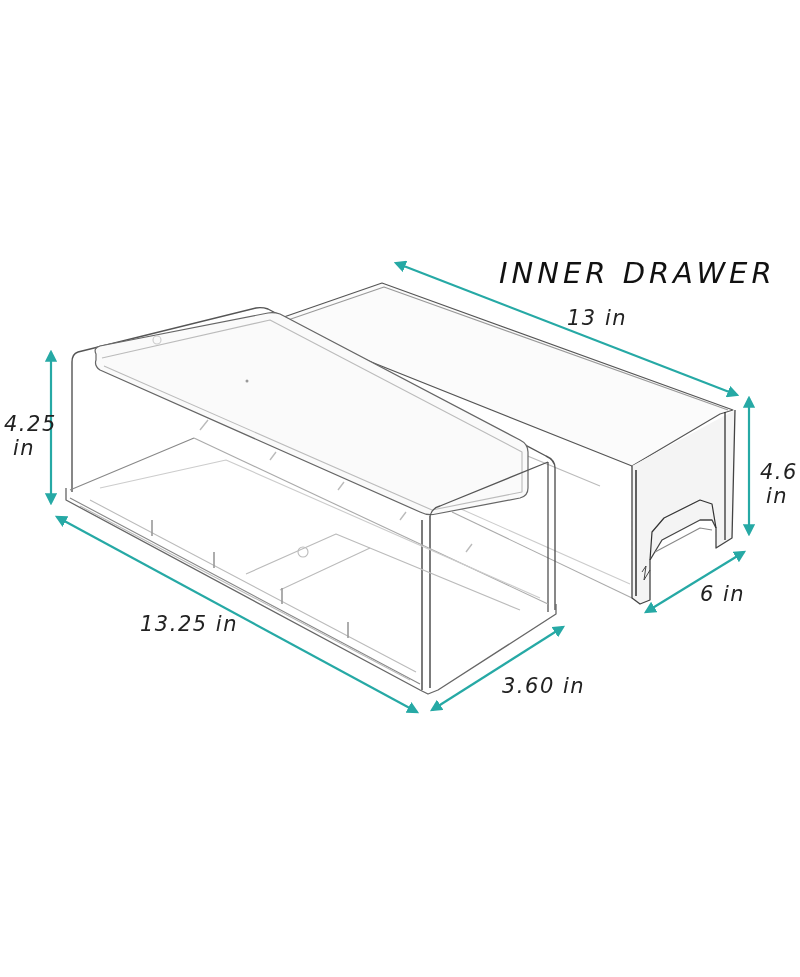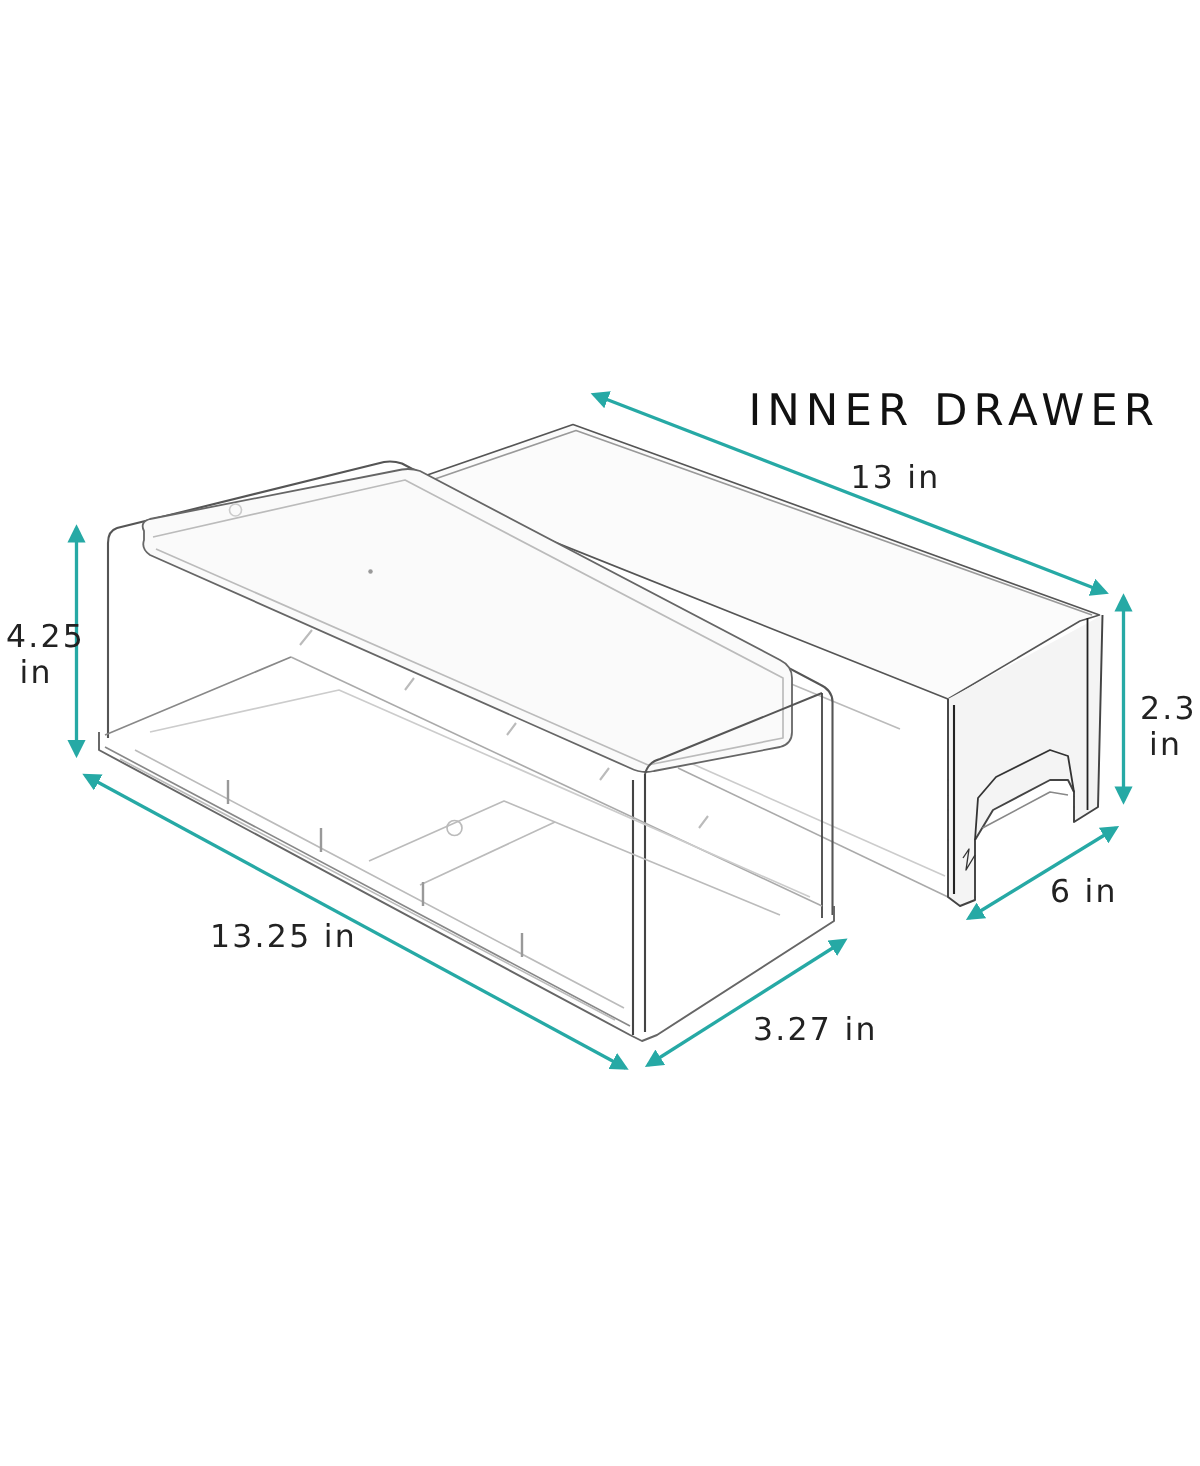--- a/index.html
+++ b/index.html
@@ -1,18 +1,18 @@
 <!DOCTYPE html>
 <html><head>
 <meta charset="utf-8">
 <style>
   html, body { margin: 0; padding: 0; background: #ffffff; }
   body { width: 800px; height: 977px; position: relative; overflow: hidden;
          font-family: "DejaVu Sans", "Liberation Sans", sans-serif; }
-  #stage { position: absolute; left: 0; top: 0; width: 800px; height: 977px; }
+  #stage { position: absolute; left: 0; top: 0; width: 800px; height: 977px; font-style: italic; }
   .title { position: absolute; color: #111111; font-size: 29px; letter-spacing: 4px;
            font-weight: normal; white-space: nowrap; line-height: 1; }
   .dim { position: absolute; color: #222222; font-size: 21px; letter-spacing: 1.5px;
          white-space: nowrap; line-height: 1.15; text-align: center; }
 </style>
 </head>
 <body>
 
 <div id="stage">
 
@@ -87,25 +87,25 @@
       <line x1="57" y1="517" x2="417" y2="712" marker-start="url(#ah)" marker-end="url(#ah)"></line>
 
       <line x1="432" y1="710" x2="563" y2="627" marker-start="url(#ah)" marker-end="url(#ah)"></line>
     </g>
   </svg>
 
   <div class="title" style="left:499px;top:259px;">INNER DRAWER</div>
 
   <div class="dim" style="left:567px;top:306px;">13 in</div>
   <div class="dim" style="left:760px;top:460px;width:34px;">
-    <div>2.3</div>
+    <div>4.6</div>
     <div>in</div>
   </div>
   <div class="dim" style="left:700px;top:582px;">6 in</div>
 
   <div class="dim" style="left:4px;top:412px;width:40px;">
     <div>4.25</div>
     <div>in</div>
   </div>
   <div class="dim" style="left:140px;top:612px;">13.25 in</div>
-  <div class="dim" style="left:502px;top:674px;">3.27 in</div>
+  <div class="dim" style="left:502px;top:674px;">3.60 in</div>
 
 </div>
 
 </body></html>

